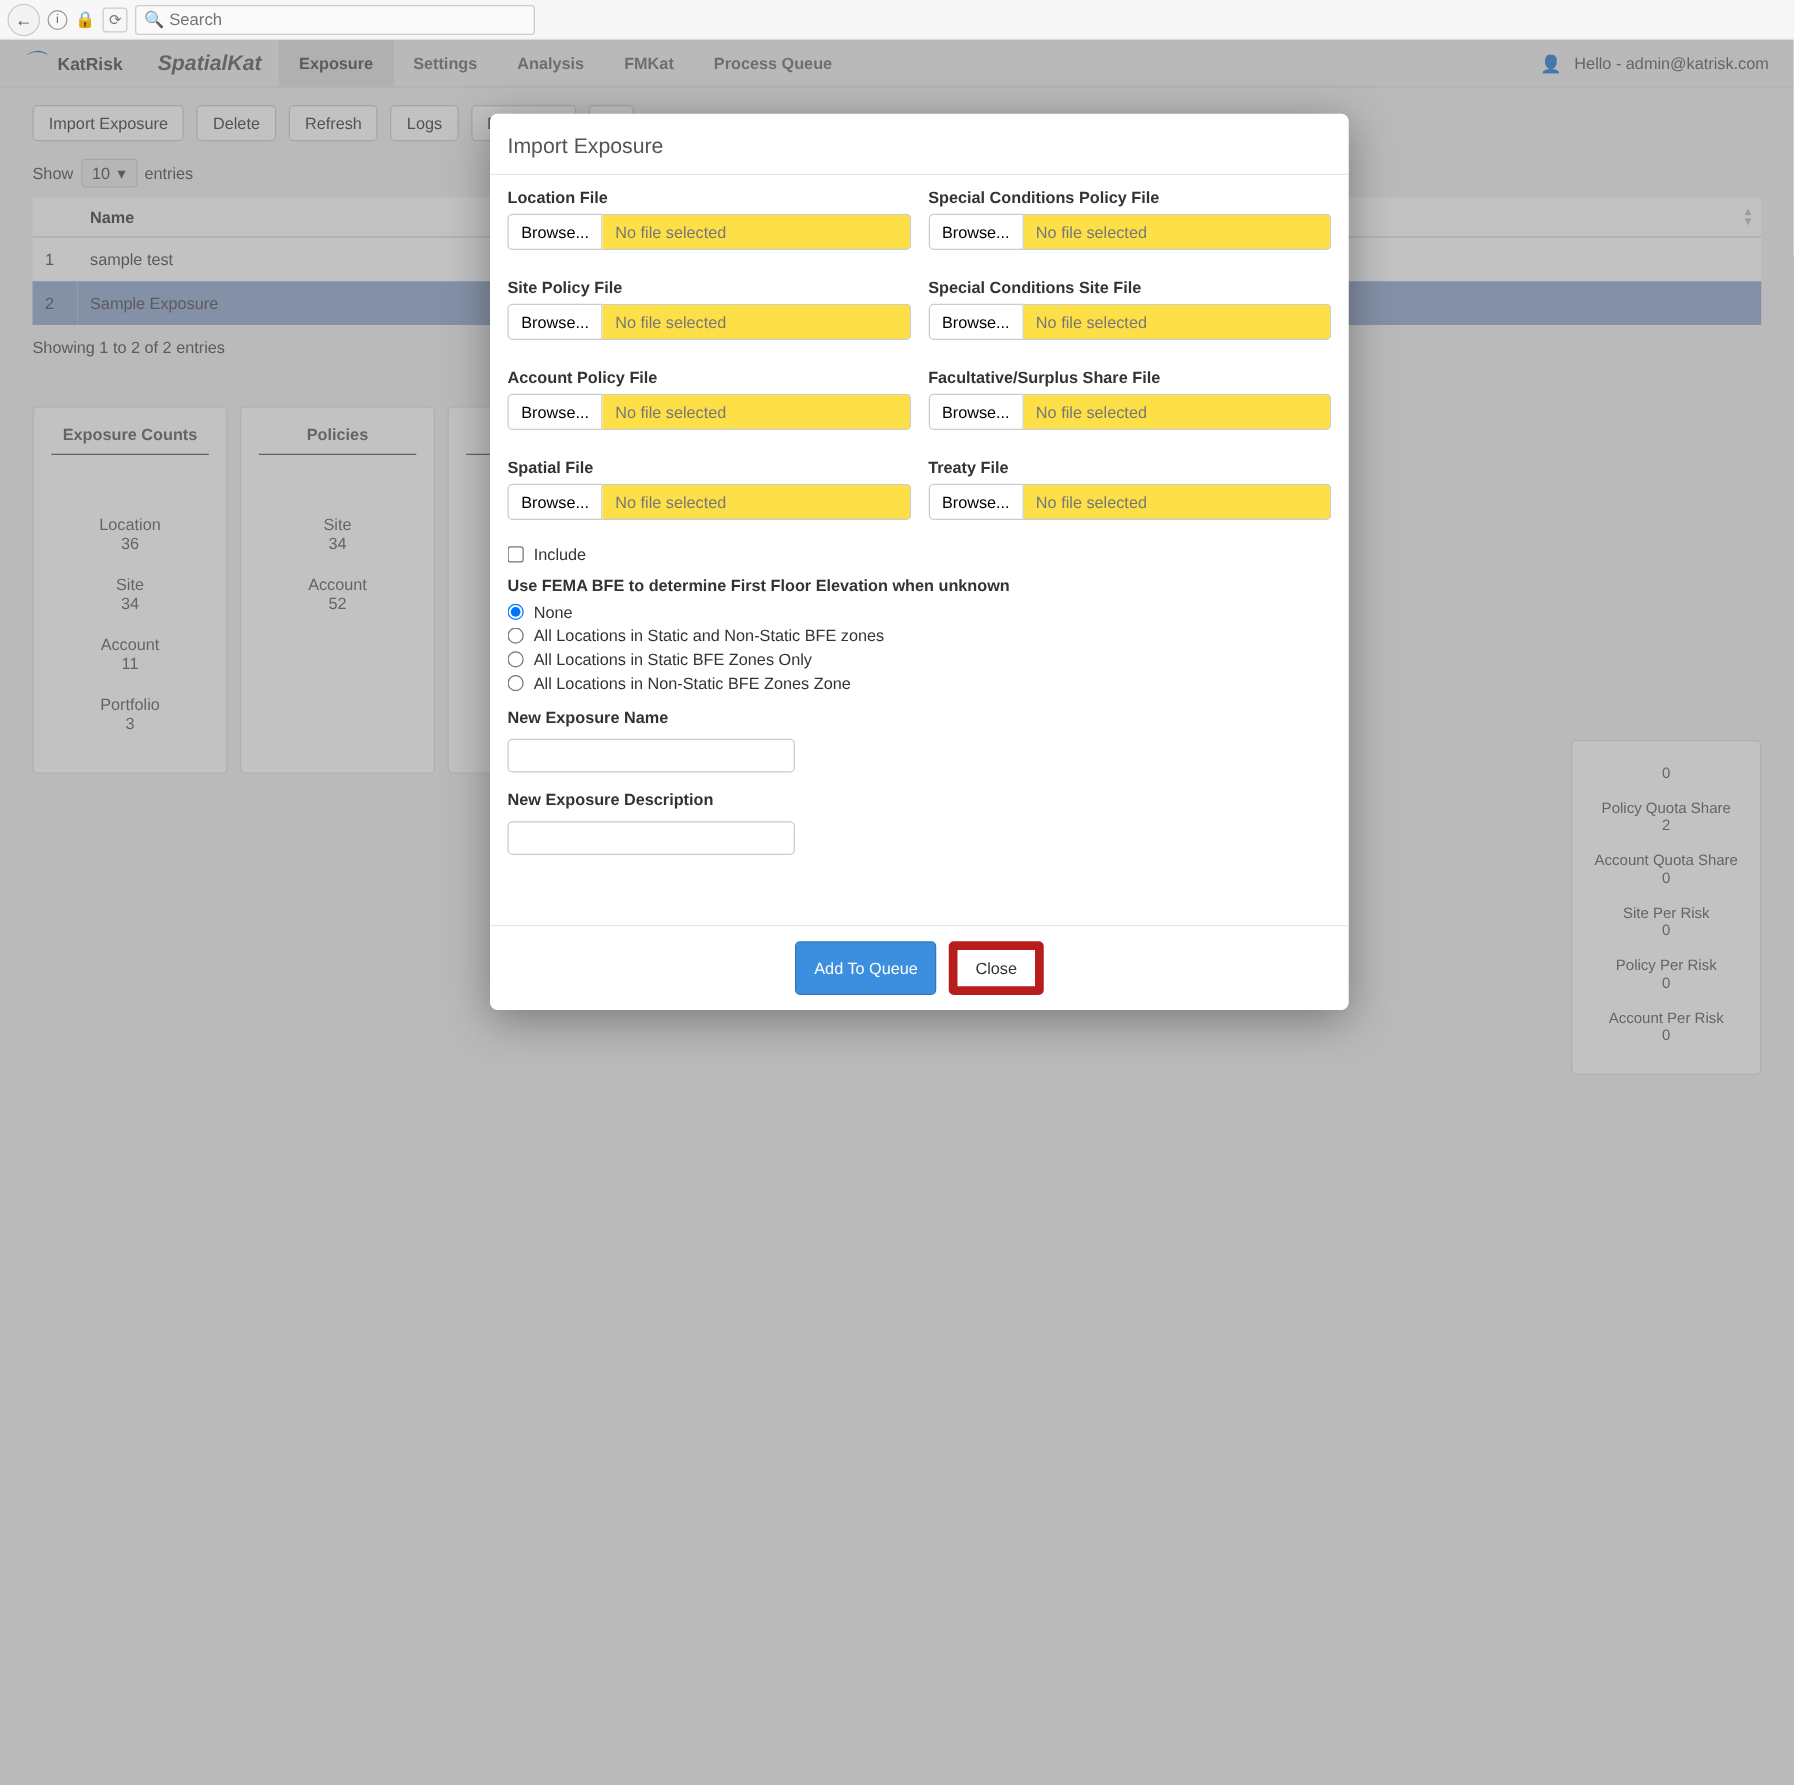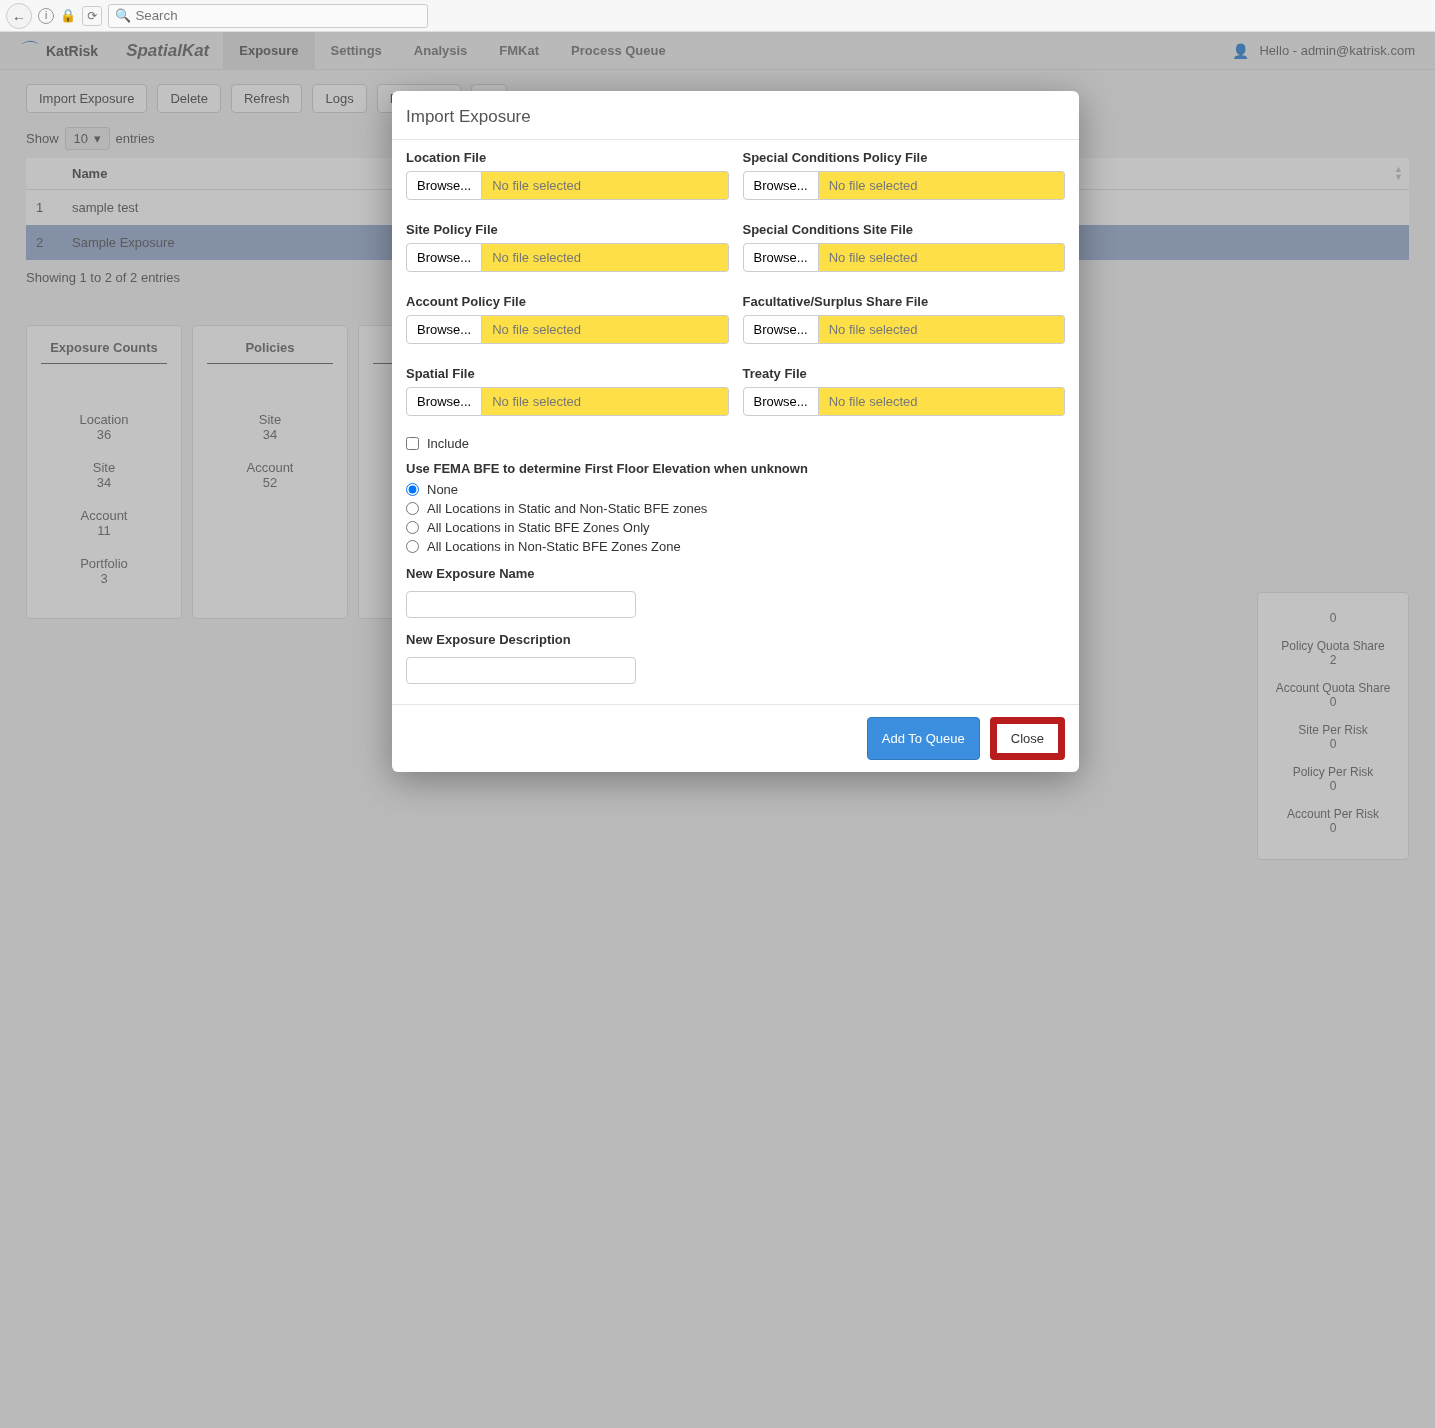--- a/index.html
+++ b/index.html
@@ -63,21 +63,21 @@
 .file-block label { font-weight:bold; color:#333; display:block; margin-bottom:6px; font-size:13px; }
 .file-input { display:flex; }
 .browse { background:#fff; border:1px solid #ccc; border-right:1px solid #ccc; border-radius:4px 0 0 4px; padding:6px 10px; font-size:13px; cursor:pointer; }
 .nofile { flex:1; background:#fde047; border:1px solid #ccc; border-left:none; border-radius:0 4px 4px 0; padding:6px 10px; color:#777; font-size:13px; white-space:nowrap; overflow:hidden; }
 
 .section-label { font-weight:bold; margin:6px 0; }
 .chk-row, .rad-row { display:flex; align-items:center; gap:8px; margin:4px 0; color:#333; }
 input[type=checkbox], input[type=radio] { width:13px; height:13px; }
 .text-input { width:230px; height:27px; border:1px solid #ccc; border-radius:4px; margin-top:4px; padding:0 6px; }
 
-.modal-footer { padding:12px 14px; border-top:1px solid #e6e6e6; display:flex; justify-content:flex-end; gap:10px; }
+.modal-footer { padding:12px 14px; border-top:1px solid #e6e6e6; display:flex; justify-content:center; gap:10px;margin-top:36px; }
 .btn-primary { background:#3b8fde; border:1px solid #2f79bf; color:#fff; border-radius:4px; padding:7px 14px; cursor:pointer; font-size:13px; }
 .btn-default { background:#fff; border:7px solid #b91c1c; border-radius:4px; padding:7px 14px; cursor:pointer; font-size:13px; color:#333; }
 </style>
 </head>
 <body>
 
 <div class="browser-bar">
   <div class="back-btn">←</div>
   <span class="info-icon">i</span>
   <span class="lock-icon">🔒</span>

